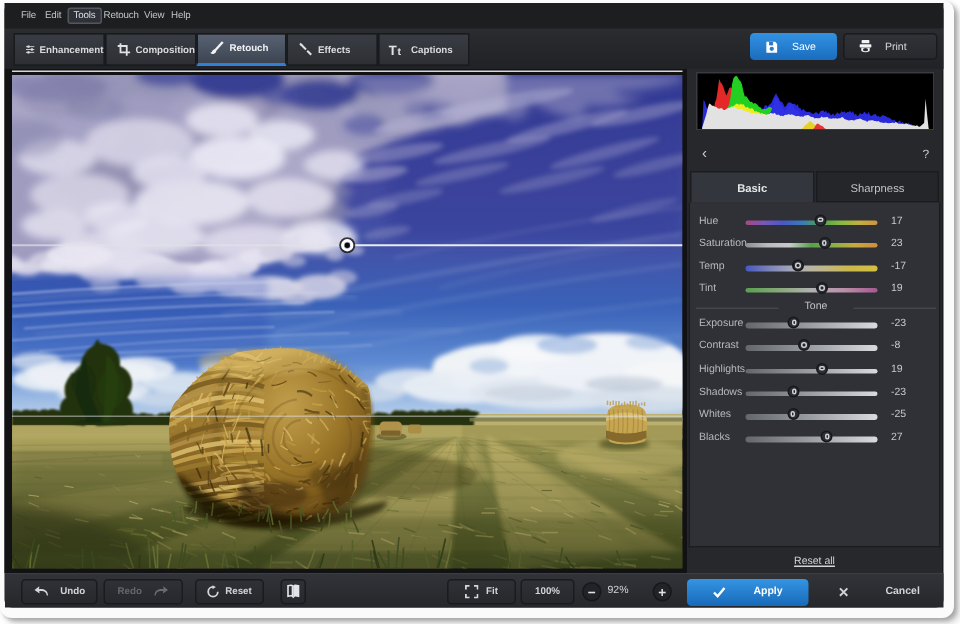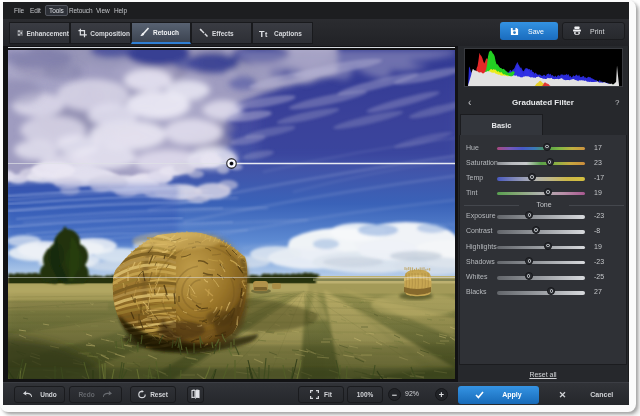--- a/index.html
+++ b/index.html
@@ -1101,23 +1101,23 @@
       <polygon points="0,39 0,39.0 1,18.4 2,20.0 3,23.7 4,25.2 5,26.8 6,28.7 7,28.8 8,29.6 9,28.8 10,28.7 11,28.7 12,29.7 13,29.0 14,28.9 15,27.9 16,26.9 17,26.7 18,27.4 19,27.5 20,27.8 21,28.4 22,28.5 23,27.5 24,28.0 25,28.0 26,26.9 27,27.9 28,27.9 29,28.7 30,29.2 31,28.4 32,28.7 33,27.6 34,26.1 35,26.5 36,27.3 37,25.3 38,25.3 39,25.2 40,24.8 41,25.0 42,24.5 43,24.9 44,22.7 45,22.1 46,23.6 47,22.0 48,21.4 49,20.0 50,17.4 51,15.6 52,13.8 53,16.0 54,17.6 55,19.8 56,19.6 57,21.5 58,23.5 59,22.8 60,20.9 61,20.2 62,20.3 63,21.2 64,21.5 65,21.1 66,22.6 67,21.5 68,24.3 69,24.2 70,26.2 71,24.8 72,25.8 73,26.8 74,27.1 75,26.9 76,27.2 77,28.0 78,28.5 79,28.0 80,27.1 81,27.7 82,28.7 83,26.6 84,26.4 85,25.7 86,27.2 87,26.1 88,28.1 89,27.3 90,28.8 91,29.3 92,28.0 93,29.7 94,28.4 95,27.3 96,28.3 97,28.1 98,26.4 99,27.4 100,26.6 101,28.0 102,27.0 103,27.3 104,26.1 105,27.7 106,26.3 107,29.2 108,28.1 109,30.0 110,29.3 111,27.6 112,28.6 113,28.2 114,26.9 115,27.7 116,28.8 117,26.9 118,29.3 119,29.8 120,29.2 121,28.6 122,28.5 123,30.2 124,29.8 125,30.7 126,29.8 127,29.2 128,29.7 129,29.9 130,30.8 131,31.0 132,31.5 133,32.1 134,33.0 135,32.4 136,33.6 137,34.4 138,33.7 139,32.8 140,34.8 141,34.1 142,35.0 143,35.1 144,36.2 145,34.4 146,36.1 147,35.5 148,36.3 149,37.6 150,36.6 151,37.8 152,38.1 153,38.2 154,38.1 155,38.5 156,37.4 157,38.0 158,37.0 159,38.2 159,39" fill="#2a2ad8" opacity="1.0"></polygon>
       <polygon points="0,39 0,39.0 1,38.7 2,38.4 3,37.3 4,37.3 5,35.4 6,32.5 7,31.9 8,28.5 9,20.4 10,17.9 11,11.5 12,3.9 13,6.3 14,7.3 15,9.6 16,12.8 17,15.4 18,13.3 19,10.4 20,9.7 21,10.8 22,13.9 23,16.3 24,16.3 25,19.4 26,22.6 27,24.1 28,23.3 29,25.1 30,26.1 31,27.0 32,27.7 33,27.6 34,28.8 35,28.8 36,29.9 37,29.6 38,29.8 39,31.1 40,31.4 41,31.6 42,30.9 43,32.1 44,32.1 45,32.7 46,32.4 47,32.8 48,33.1 49,33.0 50,33.2 51,32.9 52,33.3 53,32.9 54,33.0 55,32.9 56,33.5 57,34.3 58,33.3 59,33.2 60,33.3 61,33.7 62,33.3 63,33.8 64,32.5 65,32.7 66,33.1 67,33.5 68,32.6 69,32.8 70,34.6 71,33.7 72,34.5 73,34.8 74,34.5 75,33.7 76,33.3 77,34.5 78,33.5 79,34.3 80,33.2 81,33.8 82,33.1 83,33.2 84,34.1 85,33.6 86,34.8 87,35.3 88,34.6 89,35.5 90,35.4 91,35.2 92,35.1 93,36.1 94,36.4 95,35.3 96,36.2 97,35.2 98,35.3 99,36.2 100,36.2 101,36.2 102,36.1 103,36.3 104,36.5 105,36.5 106,36.1 107,36.9 108,37.1 109,36.7 110,37.5 111,37.4 112,36.3 113,37.1 114,37.0 115,37.9 116,37.3 117,37.1 118,38.1 119,37.2 120,37.2 121,38.2 122,37.4 123,37.7 124,37.4 125,37.9 126,37.4 127,37.4 128,38.6 129,38.5 130,37.6 131,37.1 132,38.2 133,37.9 134,37.7 135,38.1 136,38.1 137,38.2 138,38.1 139,37.8 140,38.2 141,38.1 142,37.5 143,38.7 144,37.9 145,37.7 146,38.4 147,38.5 148,37.6 149,38.5 150,38.6 151,38.3 152,37.9 153,38.8 154,38.5 155,38.5 156,37.7 157,38.3 158,37.7 159,38.2 159,39" fill="#e42828" opacity="1.0"></polygon>
       <polygon points="0,39 0,39.0 1,39.0 2,38.8 3,38.6 4,38.3 5,38.4 6,38.3 7,37.6 8,37.8 9,37.8 10,37.2 11,35.9 12,34.8 13,33.3 14,32.9 15,31.9 16,30.8 17,27.2 18,23.6 19,21.9 20,16.4 21,7.8 22,3.4 23,2.1 24,1.6 25,2.6 26,4.5 27,5.5 28,7.7 29,12.6 30,16.2 31,16.0 32,17.3 33,18.9 34,20.0 35,19.9 36,21.3 37,20.8 38,21.3 39,22.1 40,23.5 41,23.8 42,25.3 43,25.1 44,25.0 45,24.9 46,24.3 47,23.5 48,23.5 49,24.2 50,24.8 51,25.0 52,26.9 53,27.2 54,26.5 55,27.5 56,27.7 57,28.3 58,28.7 59,27.8 60,29.4 61,29.6 62,30.4 63,30.1 64,30.8 65,30.7 66,30.3 67,31.3 68,31.3 69,31.1 70,32.7 71,33.0 72,32.8 73,32.0 74,32.4 75,33.3 76,33.4 77,34.0 78,33.8 79,34.6 80,33.6 81,33.3 82,33.3 83,33.8 84,33.6 85,35.3 86,35.0 87,34.1 88,34.6 89,35.2 90,34.4 91,34.9 92,34.7 93,35.7 94,36.0 95,35.8 96,36.4 97,36.2 98,35.4 99,36.5 100,37.0 101,37.0 102,36.8 103,35.9 104,36.6 105,36.8 106,37.1 107,35.8 108,36.8 109,37.2 110,37.5 111,37.6 112,37.6 113,36.8 114,37.7 115,38.0 116,37.3 117,37.8 118,36.6 119,38.0 120,37.4 121,37.0 122,37.6 123,36.7 124,37.5 125,37.9 126,37.6 127,38.2 128,37.6 129,37.9 130,37.0 131,37.1 132,37.6 133,38.4 134,38.0 135,38.1 136,38.2 137,38.2 138,37.2 139,38.4 140,38.5 141,37.2 142,37.8 143,37.2 144,38.1 145,37.4 146,37.8 147,37.6 148,37.7 149,38.1 150,38.8 151,38.6 152,37.6 153,37.6 154,37.5 155,38.5 156,38.0 157,37.7 158,38.0 159,38.2 159,39" fill="#22d022" opacity="1.0"></polygon>
       <polygon points="0,39 0,39.0 1,38.9 2,38.8 3,38.5 4,38.2 5,37.7 6,37.3 7,37.0 8,36.7 9,36.7 10,35.4 11,35.6 12,34.0 13,32.8 14,32.7 15,30.8 16,30.1 17,27.9 18,27.7 19,26.7 20,25.3 21,24.5 22,22.8 23,22.2 24,21.2 25,21.3 26,22.1 27,21.0 28,22.0 29,21.5 30,23.0 31,24.0 32,23.3 33,24.6 34,24.8 35,24.2 36,25.2 37,26.8 38,26.4 39,27.2 40,27.1 41,28.2 42,27.5 43,28.4 44,28.5 45,28.9 46,30.0 47,30.0 48,30.5 49,31.0 50,31.5 51,31.5 52,31.3 53,32.4 54,31.4 55,32.1 56,32.5 57,32.0 58,32.9 59,33.4 60,33.2 61,32.9 62,34.1 63,32.9 64,34.6 65,33.7 66,33.7 67,35.1 68,33.8 69,34.4 70,33.9 71,34.6 72,34.4 73,34.1 74,32.8 75,34.1 76,33.4 77,33.3 78,33.6 79,34.7 80,34.9 81,34.7 82,34.3 83,35.5 84,34.8 85,35.0 86,35.1 87,36.5 88,35.2 89,36.5 90,36.2 91,35.9 92,35.5 93,36.5 94,35.7 95,36.4 96,36.9 97,36.9 98,37.2 99,37.3 100,37.2 101,36.4 102,36.0 103,37.4 104,37.6 105,36.2 106,37.0 107,37.3 108,37.7 109,37.2 110,36.9 111,37.6 112,37.7 113,38.4 114,37.1 115,38.5 116,37.8 117,37.3 118,38.4 119,37.5 120,37.1 121,37.6 122,37.4 123,38.5 124,38.0 125,38.4 126,37.3 127,38.2 128,38.0 129,37.1 130,37.4 131,37.2 132,38.0 133,38.0 134,37.6 135,38.0 136,38.3 137,38.2 138,38.6 139,38.2 140,37.3 141,37.3 142,37.9 143,38.1 144,38.4 145,38.8 146,38.5 147,37.7 148,37.6 149,38.4 150,37.7 151,37.8 152,37.9 153,37.9 154,37.8 155,38.4 156,37.9 157,38.6 158,38.2 159,38.2 159,39" fill="#ecec1e" opacity="1.0"></polygon>
       <polygon points="0,39 0,39.0 1,39.0 2,39.0 3,39.0 4,39.0 5,39.0 6,39.0 7,39.0 8,39.0 9,39.0 10,39.0 11,39.0 12,39.0 13,39.0 14,39.0 15,39.0 16,39.0 17,39.0 18,39.0 19,39.0 20,39.0 21,39.0 22,39.0 23,39.0 24,39.0 25,39.0 26,39.0 27,39.0 28,39.0 29,39.0 30,39.0 31,39.0 32,39.0 33,39.0 34,39.0 35,39.0 36,39.0 37,39.0 38,39.0 39,39.0 40,39.0 41,38.4 42,36.4 43,34.9 44,35.1 45,34.5 46,32.4 47,28.1 48,27.4 49,25.1 50,22.1 51,17.3 52,16.9 53,17.0 54,19.9 55,22.0 56,22.7 57,24.3 58,26.5 59,24.9 60,22.7 61,22.3 62,20.4 63,21.2 64,22.2 65,24.8 66,25.9 67,24.9 68,26.6 69,29.1 70,30.6 71,30.9 72,31.3 73,33.5 74,32.5 75,34.1 76,37.0 77,37.8 78,39.0 79,39.0 80,39.0 81,39.0 82,39.0 83,39.0 84,39.0 85,39.0 86,39.0 87,39.0 88,39.0 89,39.0 90,39.0 91,39.0 92,39.0 93,39.0 94,39.0 95,39.0 96,39.0 97,39.0 98,39.0 99,39.0 100,39.0 101,39.0 102,39.0 103,39.0 104,39.0 105,39.0 106,39.0 107,39.0 108,39.0 109,39.0 110,39.0 111,39.0 112,39.0 113,39.0 114,39.0 115,39.0 116,39.0 117,39.0 118,39.0 119,39.0 120,39.0 121,39.0 122,39.0 123,39.0 124,39.0 125,39.0 126,39.0 127,39.0 128,39.0 129,39.0 130,39.0 131,39.0 132,39.0 133,39.0 134,39.0 135,39.0 136,39.0 137,39.0 138,39.0 139,39.0 140,39.0 141,39.0 142,39.0 143,39.0 144,39.0 145,39.0 146,39.0 147,39.0 148,39.0 149,39.0 150,39.0 151,39.0 152,39.0 153,39.0 154,39.0 155,39.0 156,39.0 157,39.0 158,39.0 159,39.0 159,39" fill="#3030e4" opacity="1.0"></polygon>
       <polygon points="0,39 0,38.2 1,34.9 2,31.6 3,28.5 4,24.1 5,21.0 6,21.6 7,22.7 8,22.6 9,23.4 10,23.5 11,24.5 12,24.7 13,24.4 14,24.4 15,25.6 16,25.7 17,25.0 18,24.2 19,24.0 20,23.7 21,22.8 22,24.0 23,23.4 24,24.4 25,24.9 26,25.0 27,25.0 28,24.8 29,26.1 30,26.2 31,26.6 32,27.1 33,26.9 34,27.7 35,28.0 36,28.1 37,27.8 38,28.2 39,28.3 40,28.2 41,28.5 42,28.9 43,28.5 44,28.6 45,29.1 46,28.6 47,28.4 48,27.8 49,27.9 50,28.3 51,27.6 52,28.9 53,29.0 54,28.9 55,29.9 56,29.7 57,30.1 58,29.2 59,28.9 60,29.0 61,28.5 62,29.1 63,28.7 64,29.1 65,29.5 66,30.1 67,29.9 68,29.9 69,30.4 70,30.0 71,30.5 72,29.6 73,29.5 74,29.1 75,29.4 76,30.3 77,30.6 78,30.6 79,31.7 80,31.2 81,31.5 82,31.5 83,31.3 84,30.3 85,30.9 86,30.7 87,30.7 88,30.4 89,31.7 90,31.6 91,31.8 92,31.5 93,31.6 94,31.4 95,31.8 96,31.5 97,31.4 98,30.8 99,30.8 100,32.0 101,32.4 102,32.7 103,33.0 104,32.8 105,32.6 106,32.8 107,33.0 108,32.3 109,32.2 110,31.9 111,31.6 112,32.1 113,32.7 114,33.0 115,33.2 116,34.1 117,33.0 118,33.1 119,32.9 120,32.9 121,33.3 122,33.3 123,33.7 124,33.3 125,34.2 126,34.5 127,34.6 128,34.7 129,34.5 130,34.8 131,34.9 132,34.7 133,34.8 134,34.5 135,34.9 136,34.1 137,34.6 138,35.3 139,35.3 140,35.3 141,35.3 142,35.7 143,35.1 144,35.1 145,35.9 146,35.9 147,36.4 148,36.6 149,36.6 150,36.9 151,36.3 152,37.2 153,37.5 154,36.5 155,35.7 156,34.7 157,17.5 158,27.9 159,37.0 159,39" fill="#e2e2e2" opacity="1.0"></polygon>
       <polygon points="0,39 0,39.0 1,39.0 2,39.0 3,39.0 4,39.0 5,39.0 6,39.0 7,39.0 8,39.0 9,39.0 10,39.0 11,39.0 12,39.0 13,39.0 14,39.0 15,39.0 16,39.0 17,39.0 18,39.0 19,39.0 20,39.0 21,39.0 22,39.0 23,39.0 24,39.0 25,39.0 26,39.0 27,39.0 28,39.0 29,39.0 30,39.0 31,39.0 32,39.0 33,39.0 34,39.0 35,39.0 36,39.0 37,39.0 38,39.0 39,39.0 40,39.0 41,39.0 42,39.0 43,39.0 44,39.0 45,39.0 46,39.0 47,39.0 48,39.0 49,39.0 50,39.0 51,39.0 52,39.0 53,39.0 54,39.0 55,39.0 56,39.0 57,39.0 58,39.0 59,39.0 60,39.0 61,39.0 62,39.0 63,39.0 64,39.0 65,39.0 66,39.0 67,39.0 68,39.0 69,39.0 70,39.0 71,38.2 72,36.7 73,35.9 74,35.3 75,34.1 76,33.5 77,34.1 78,35.3 79,35.9 80,36.7 81,38.2 82,39.0 83,39.0 84,39.0 85,39.0 86,39.0 87,39.0 88,39.0 89,39.0 90,39.0 91,39.0 92,39.0 93,39.0 94,39.0 95,39.0 96,39.0 97,39.0 98,39.0 99,39.0 100,39.0 101,39.0 102,39.0 103,39.0 104,39.0 105,39.0 106,39.0 107,39.0 108,39.0 109,39.0 110,39.0 111,39.0 112,39.0 113,39.0 114,39.0 115,39.0 116,39.0 117,39.0 118,39.0 119,39.0 120,39.0 121,39.0 122,39.0 123,39.0 124,39.0 125,39.0 126,39.0 127,39.0 128,39.0 129,39.0 130,39.0 131,39.0 132,39.0 133,39.0 134,39.0 135,39.0 136,39.0 137,39.0 138,39.0 139,39.0 140,39.0 141,39.0 142,39.0 143,39.0 144,39.0 145,39.0 146,39.0 147,39.0 148,39.0 149,39.0 150,39.0 151,39.0 152,39.0 153,39.0 154,39.0 155,39.0 156,39.0 157,39.0 158,39.0 159,39.0 159,39" fill="#e6cf20" opacity="0.95"></polygon>
       <polygon points="0,39 0,39.0 1,39.0 2,39.0 3,39.0 4,39.0 5,39.0 6,39.0 7,39.0 8,39.0 9,39.0 10,39.0 11,39.0 12,39.0 13,39.0 14,39.0 15,39.0 16,39.0 17,39.0 18,39.0 19,39.0 20,39.0 21,39.0 22,39.0 23,39.0 24,39.0 25,39.0 26,39.0 27,39.0 28,39.0 29,39.0 30,39.0 31,39.0 32,39.0 33,39.0 34,39.0 35,39.0 36,39.0 37,39.0 38,39.0 39,39.0 40,39.0 41,39.0 42,39.0 43,39.0 44,39.0 45,39.0 46,39.0 47,39.0 48,39.0 49,39.0 50,39.0 51,39.0 52,39.0 53,39.0 54,39.0 55,39.0 56,39.0 57,39.0 58,39.0 59,39.0 60,39.0 61,39.0 62,39.0 63,39.0 64,39.0 65,39.0 66,39.0 67,39.0 68,39.0 69,39.0 70,39.0 71,39.0 72,39.0 73,39.0 74,39.0 75,39.0 76,39.0 77,39.0 78,39.0 79,38.0 80,36.1 81,35.1 82,35.5 83,36.3 84,36.7 85,37.2 86,38.4 87,39.0 88,39.0 89,39.0 90,39.0 91,39.0 92,39.0 93,39.0 94,39.0 95,39.0 96,39.0 97,39.0 98,39.0 99,39.0 100,39.0 101,39.0 102,39.0 103,39.0 104,39.0 105,39.0 106,39.0 107,39.0 108,39.0 109,39.0 110,39.0 111,39.0 112,39.0 113,39.0 114,39.0 115,39.0 116,39.0 117,39.0 118,39.0 119,39.0 120,39.0 121,39.0 122,39.0 123,39.0 124,39.0 125,39.0 126,39.0 127,39.0 128,39.0 129,39.0 130,39.0 131,39.0 132,39.0 133,39.0 134,39.0 135,39.0 136,39.0 137,39.0 138,39.0 139,39.0 140,39.0 141,39.0 142,39.0 143,39.0 144,39.0 145,39.0 146,39.0 147,39.0 148,39.0 149,39.0 150,39.0 151,39.0 152,39.0 153,39.0 154,39.0 155,39.0 156,39.0 157,39.0 158,39.0 159,39.0 159,39" fill="#e02e2e" opacity="0.95"></polygon>
     </svg>
   <div class="gfarr" style="left:10px; font-weight:normal; font-size:10px;">‹</div>
-  <div class="gfhead">Graduated Filter</div>
   <div class="gfarr" style="left:157px; font-weight:normal; font-size:8px;">?</div>
   <div class="ptab active" style="left:2px; width:83px;font-weight:bold;">Basic</div>
+  <div class="ptab" style="left:86px; width:82px;">Sharpness</div>
   <div class="pcontent" id="sliders">
       <div class="srow" style="top:5.5px;">
         <span class="lab">Hue</span>
         <div class="track" style="background:linear-gradient(90deg,#a8487e,#7858b8,#4858c8,#3a7ab8,#52a048,#84b844,#c0b040,#cc9340);"></div>
         <div class="knob" style="left:83.0px;">
           <i></i>
         </div>
         <span class="val">17</span>
       </div>
       <div class="srow" style="top:20.8px;">

